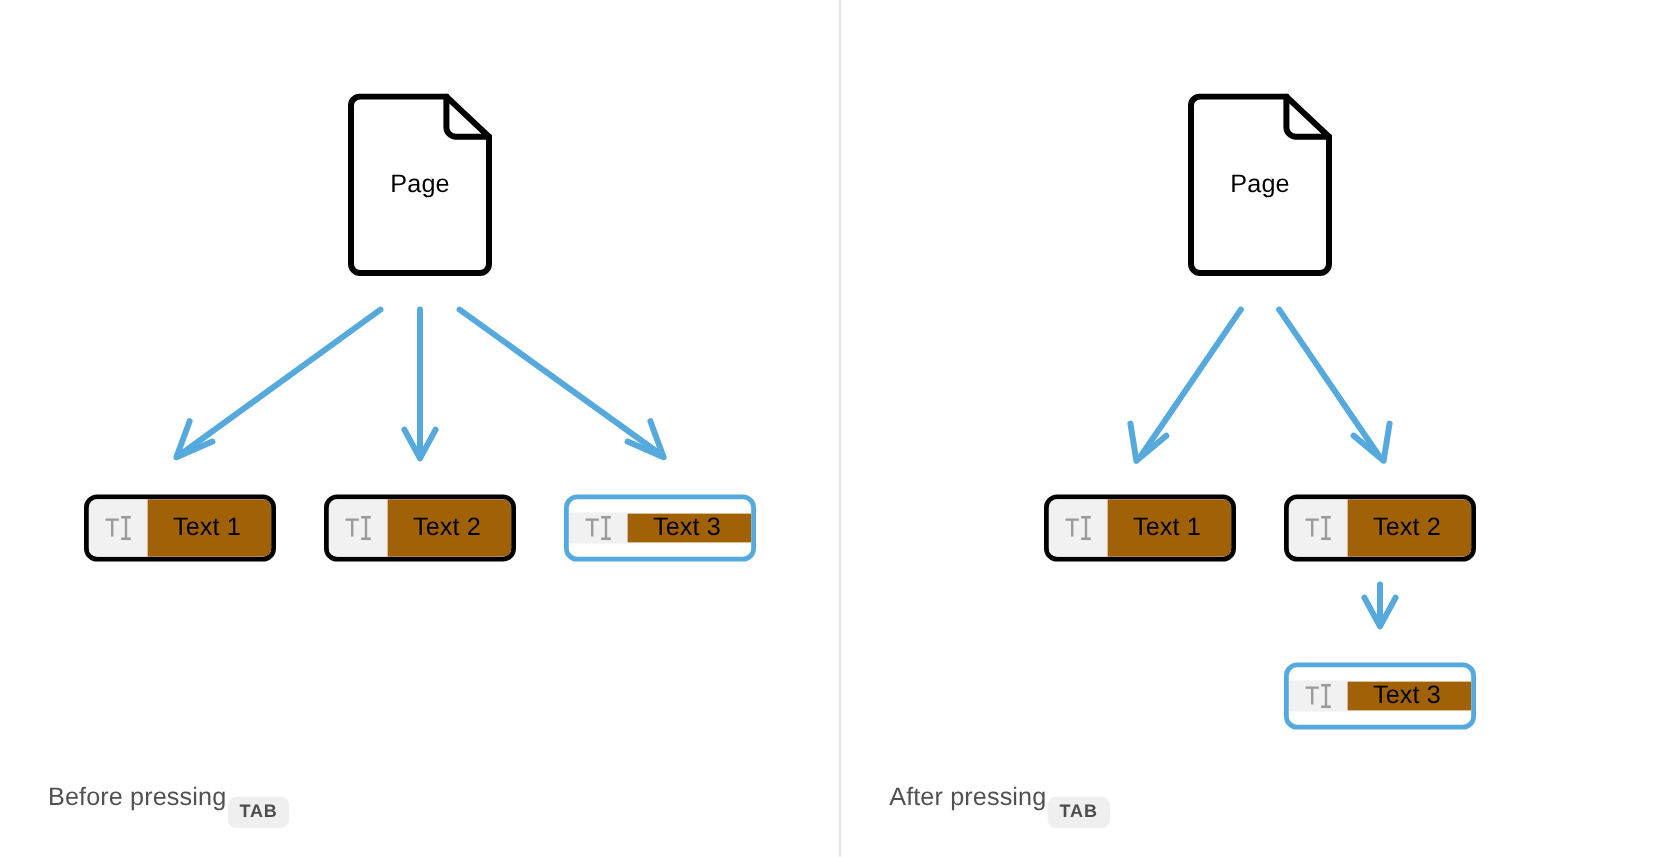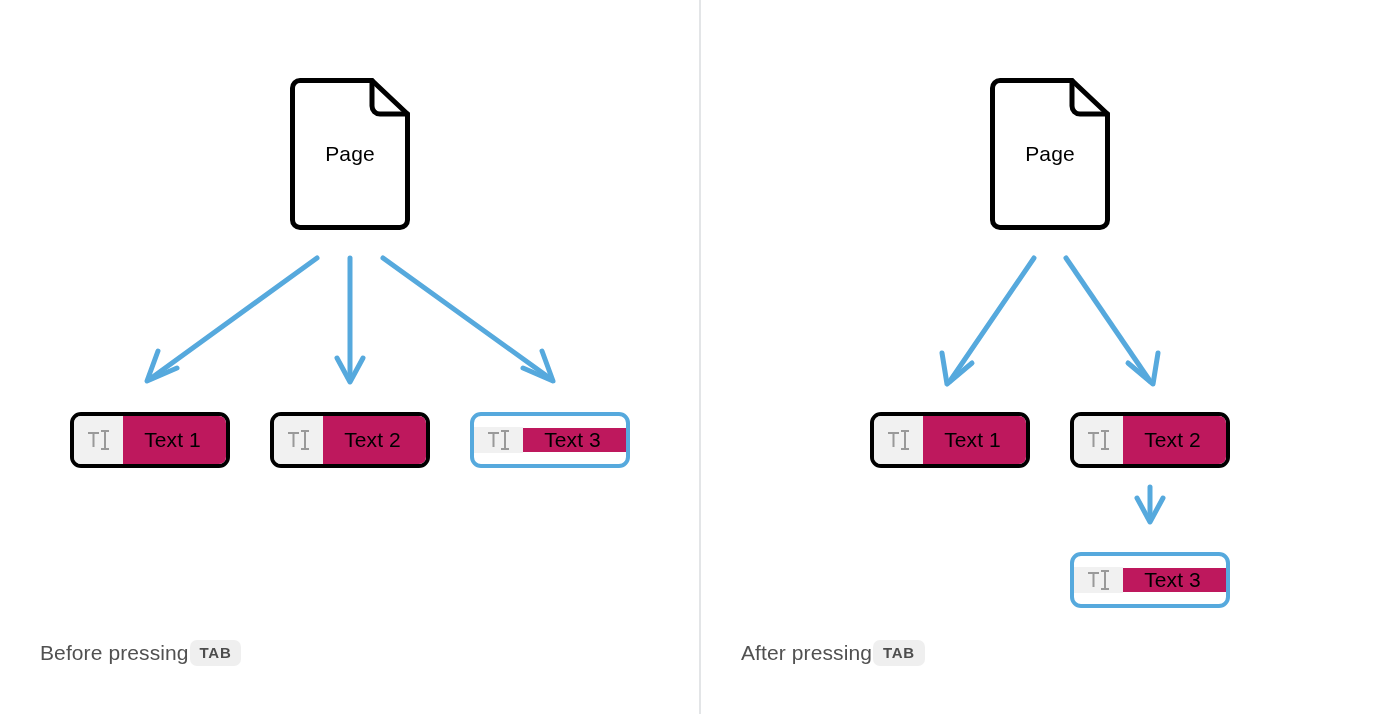--- a/index.html
+++ b/index.html
@@ -82,21 +82,21 @@
   .text-node .icon-cell svg {
     display: block;
   }
   .text-node .node-label {
     flex: 1 1 auto;
     display: flex;
     align-items: center;
     justify-content: center;
     font-size: 21px;
     color: #000000;
-    background: #be185d;
+    background: #a16207;
     padding-right: 4px;
     letter-spacing: 0.1px;
   }
 
   
   .arrow-layer {
     position: absolute;
     left: 0;
     top: 0;
     width: 1400px;
@@ -122,20 +122,21 @@
     align-items: center;
     justify-content: center;
     background: #efefef;
     border-radius: 7px;
     padding: 5px 10px 6px 10px;
     font-size: 15px;
     font-weight: bold;
     color: #4d4d4d;
     letter-spacing: 0.7px;
     line-height: 1;
+    margin-top: 24px;
   }
 </style>
 </head>
 <body>
 
 <div id="stage">
 
   <div class="panel-divider"></div>
 
   <svg class="arrow-layer" viewBox="0 0 1400 714" width="1400" height="714" aria-hidden="true">

